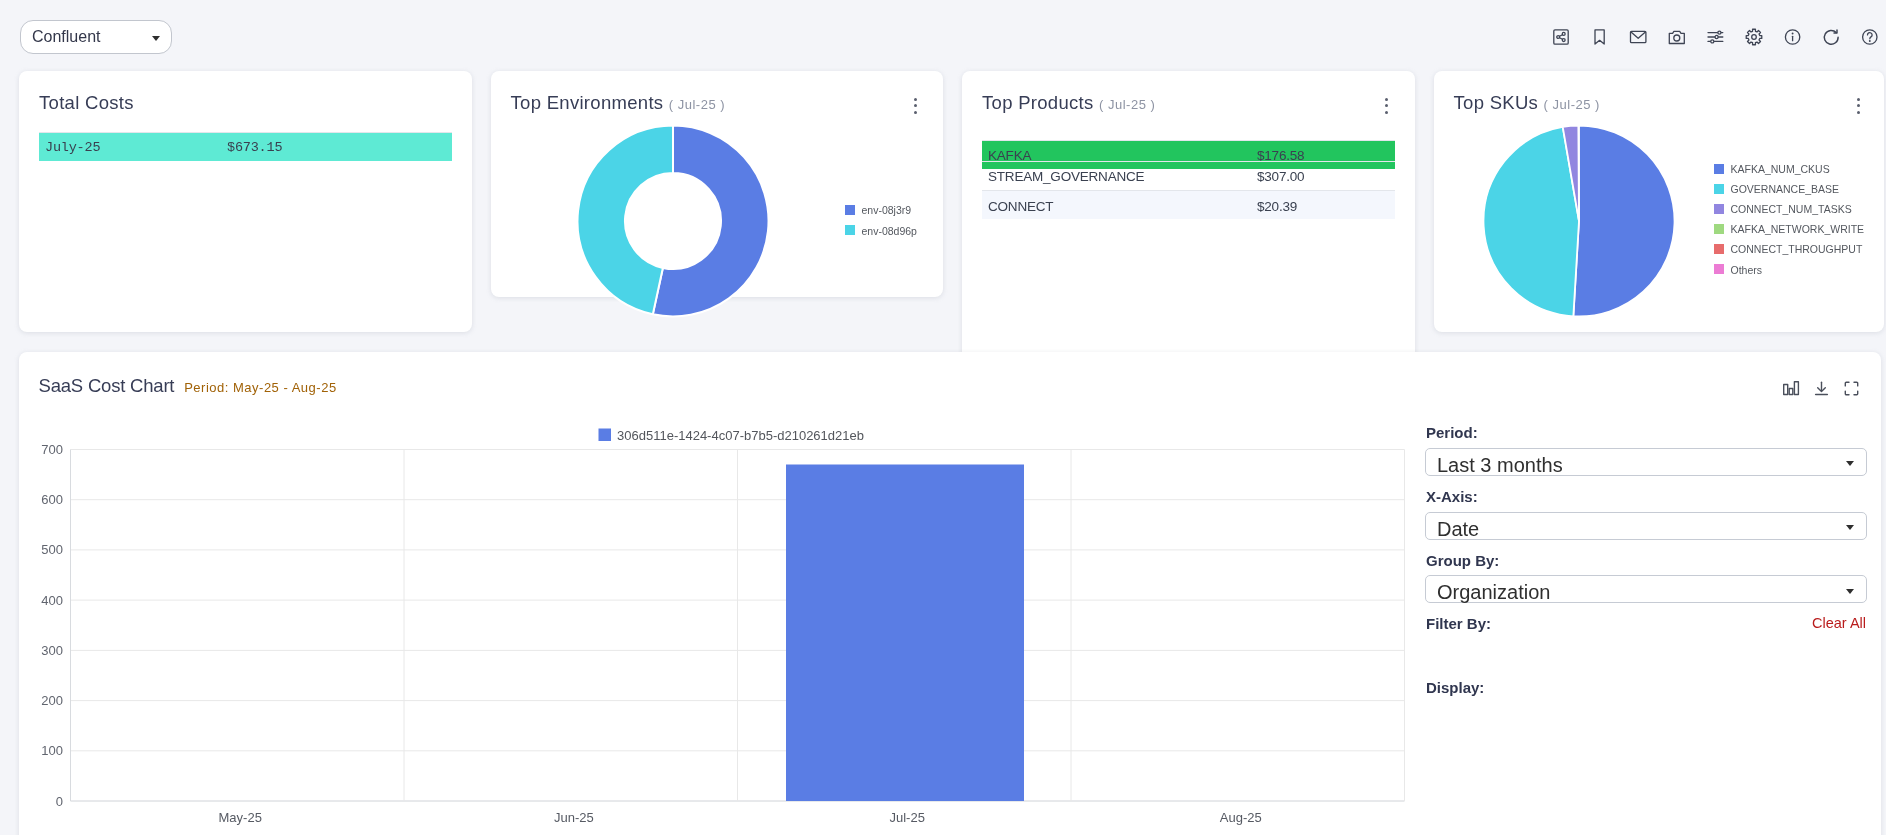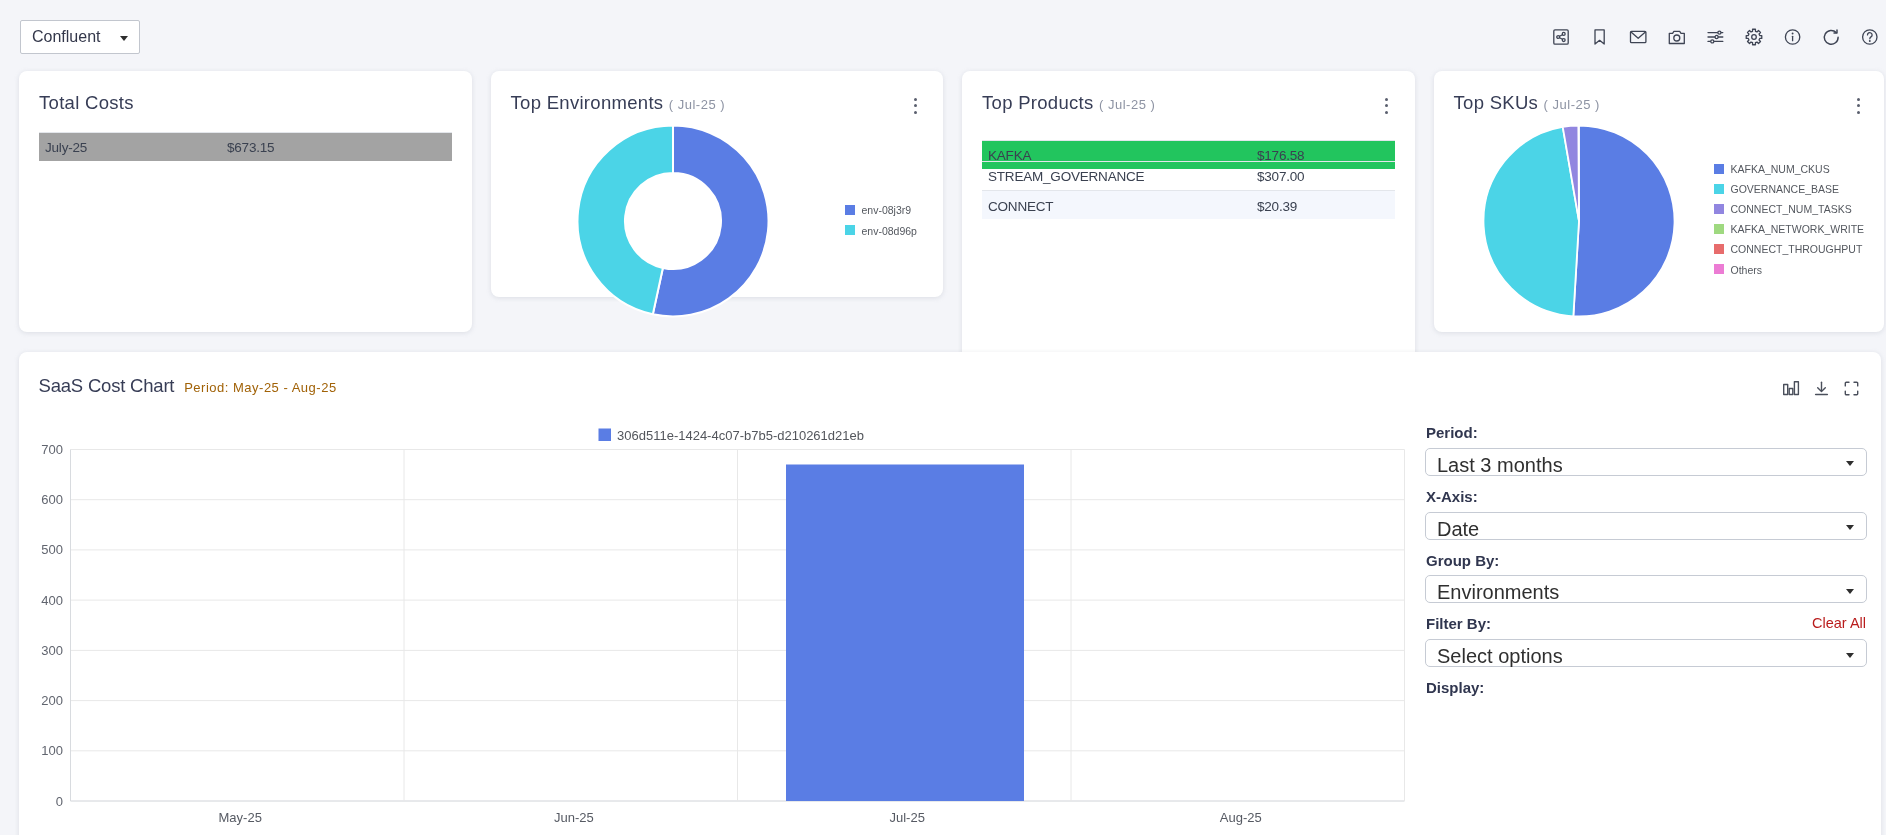--- a/index.html
+++ b/index.html
@@ -23,21 +23,21 @@
 .psel { position:absolute; left:1406px; width:442px; height:28px; background:#fff;
   border:1px solid #c6cbd4; border-radius:5px; font-size:20px; color:#2f2f2f; }
 .psel .st { position:absolute; left:11px; top:5px; }
 .caret { position:absolute; right:12px; top:12.5px; width:0; height:0;
   border-left:4px solid transparent; border-right:4px solid transparent;
   border-top:5px solid #2e2e2e; }
 </style>
 </head>
 <body>
 
-<div style="position:absolute;left:20px;top:20px;width:120px;height:34px;background:#fff;border:1px solid #c2c6ce;border-radius:2px;">
+<div style="position:absolute;left:20px;top:20px;width:152px;height:34px;background:#fff;border:1px solid #c2c6ce;border-radius:13px;">
   <span style="position:absolute;left:11px;top:7px;font-size:16px;color:#33374a;">Confluent</span>
   <span class="caret" style="top:15px;right:11px;border-left:4px solid transparent;border-right:4px solid transparent;border-top:5px solid #2e2e2e;"></span>
 </div>
 <div style="position:absolute;left:1550.5px;top:27px;"><svg width="330" height="22" viewBox="0 0 330 22" style="overflow:visible">
       <g transform="translate(0.0,0)">
         <g fill="none" stroke="#3e4454" stroke-width="1.3" stroke-linecap="round" stroke-linejoin="round">
 <rect x="2.8" y="2.8" width="14.4" height="14.4" rx="1.2"></rect>
 <circle cx="12.7" cy="6.9" r="1.45"></circle>
           <circle cx="7.2" cy="10" r="1.45"></circle>
           <circle cx="12.7" cy="13.1" r="1.45"></circle>
@@ -93,21 +93,21 @@
         <g fill="none" stroke="#3e4454" stroke-width="1.3" stroke-linecap="round" stroke-linejoin="round">
 <circle cx="10" cy="10" r="7.2"></circle>
 <path d="M7.7 7.9 a2.3 2.3 0 1 1 3.5 2 c-.85.52-1.15.95-1.15 1.9"></path>
 <line x1="10" y1="13.9" x2="10" y2="14.0" stroke-width="1.9"></line>
 </g>
       </g>
     </svg></div>
 
 <div class="card" style="left:19px;top:71px;width:452.5px;height:260.5px;">
   <div class="ctitle">Total Costs</div>
-  <div class="trow" style="top:60.5px;background:#a3a3a3;">
+  <div class="trow" style="top:60.5px;background:#5eead4;font-family:Liberation Mono, monospace;">
     <span class="lab">July-25</span>
       <span class="val" style="left:188px;">$673.15</span>
   </div>
 </div>
 
 <div class="card" style="left:490.5px;top:71px;width:452.5px;height:226px;">
   <div class="ctitle">Top Environments <span class="csub">( Jul-25 )</span></div>
   <div class="dots" style="left:423px;top:27px;">
       <span></span>
       <span></span>
@@ -232,23 +232,19 @@
       <span class="st">Last 3 months</span>
       <span class="caret"></span>
     </div>
   <div class="plabel" style="top:136px;">X-Axis:</div>
   <div class="psel" style="top:160px;">
       <span class="st">Date</span>
       <span class="caret"></span>
     </div>
   <div class="plabel" style="top:200px;">Group By:</div>
   <div class="psel" style="top:223.5px;">
-      <span class="st">Environments</span>
+      <span class="st">Organization</span>
       <span class="caret"></span>
     </div>
   <div class="plabel" style="top:263.5px;">Filter By:</div>
   <div style="position:absolute;right:15px;top:263.5px;font-size:14.5px;color:#b91c1c;">Clear All</div>
-  <div class="psel" style="top:287.5px;">
-      <span class="st">Select options</span>
-      <span class="caret"></span>
-    </div>
   <div class="plabel" style="top:327.5px;">Display:</div>
 </div>
 
 </body></html>

